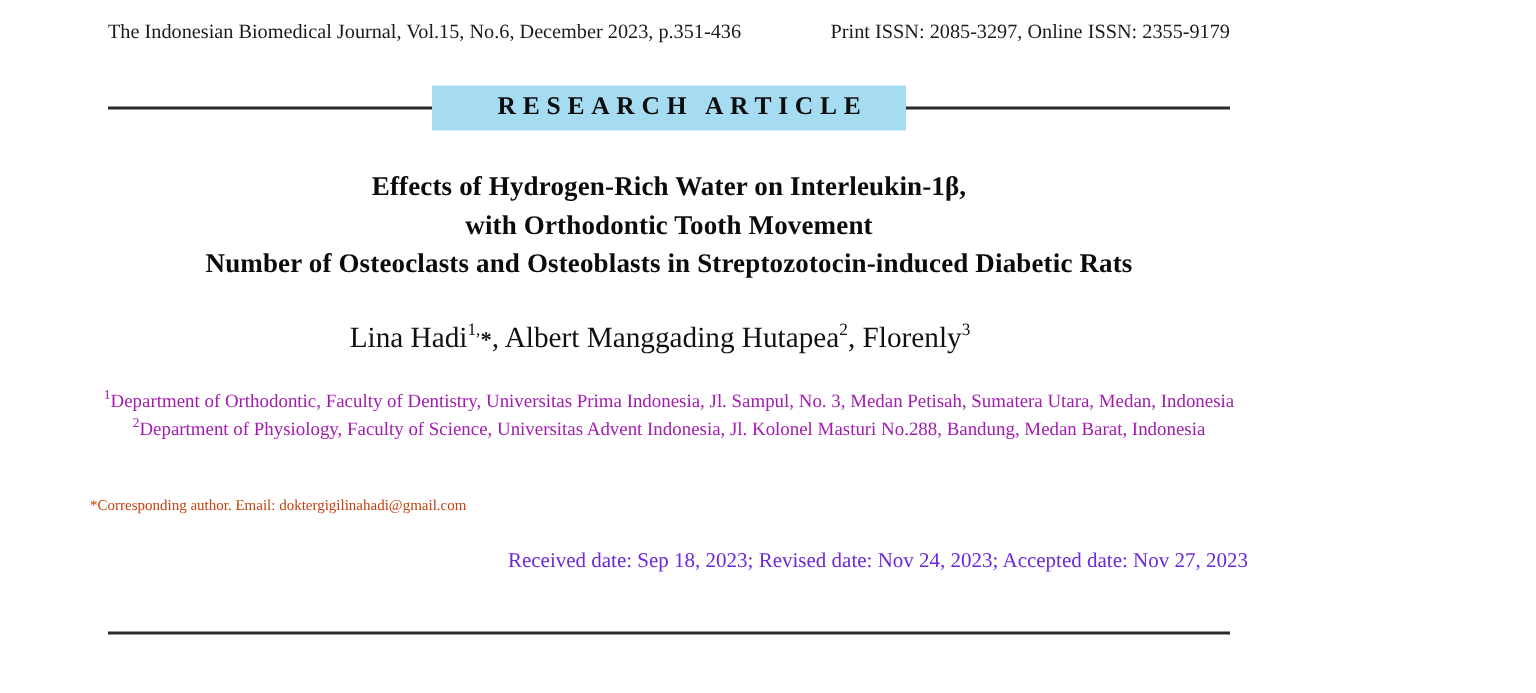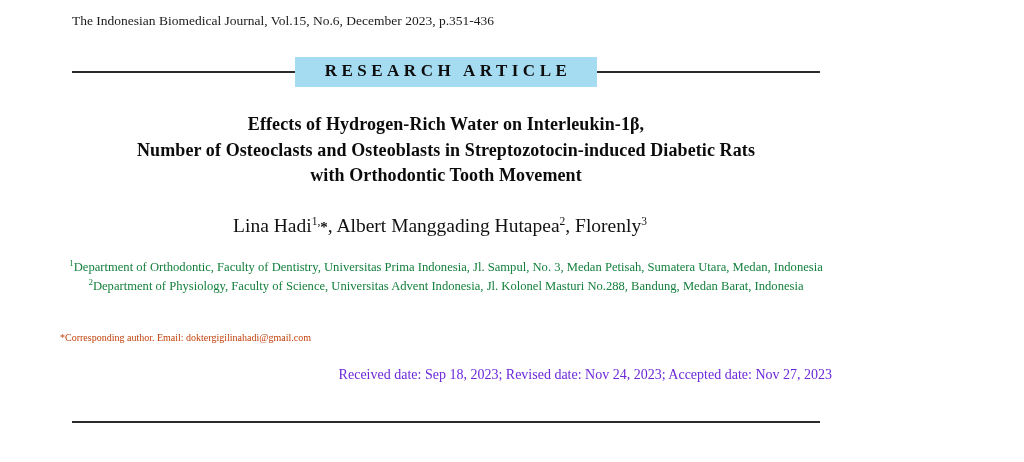--- a/index.html
+++ b/index.html
@@ -56,21 +56,21 @@
     background: #2b2b2b;
   }
   .banner-label {
     flex: 0 0 auto;
     background: #a6dcf2;
     color: #0d0d0d;
     font-family: "Liberation Serif", serif;
     font-size: 17px;
     font-weight: 700;
     letter-spacing: 4.5px;
-    padding: 5px 26px 6px 30px;
+    padding: 5px 26px 6px 44px;
     line-height: 1.1;
     white-space: nowrap;
   }
 
   
   .title {
     position: absolute;
     top: 112px;
     left: 60px;
     right: 60px;
@@ -104,21 +104,21 @@
 
   
   .affiliations {
     position: absolute;
     top: 258px;
     left: 40px;
     right: 40px;
     text-align: center;
     font-size: 12.6px;
     line-height: 1.52;
-    color: #15803d;
+    color: #a21caf;
   }
   .affiliations .aff sup {
     font-size: 9px;
     vertical-align: super;
     line-height: 0;
   }
 
   
   .corresponding {
     position: absolute;
@@ -150,32 +150,33 @@
     background: #2b2b2b;
   }
 </style>
 </head>
 <body>
 
 <div class="page">
 
   <div class="running-head">
     <span class="left">The Indonesian Biomedical Journal, Vol.15, No.6, December 2023, p.351-436</span>
+    <span class="right">Print ISSN: 2085-3297, Online ISSN: 2355-9179</span>
   </div>
 
   <div class="banner-row">
     <span class="rule"></span>
     <span class="banner-label">RESEARCH ARTICLE</span>
     <span class="rule"></span>
   </div>
 
   <div class="title">
     <div>Effects of Hydrogen-Rich Water on Interleukin-1β,</div>
+    <div>with Orthodontic Tooth Movement</div>
     <div>Number of Osteoclasts and Osteoblasts in Streptozotocin-induced Diabetic Rats</div>
-    <div>with Orthodontic Tooth Movement</div>
   </div>
 
   <div class="authors">
     <span>Lina Hadi</span><sup>1,</sup><span class="star">*</span><span>, </span><span>Albert Manggading Hutapea</span><sup>2</sup><span>, </span><span>Florenly</span><sup>3</sup>
   </div>
 
   <div class="affiliations">
     <div class="aff"><sup>1</sup><span>Department of Orthodontic, Faculty of Dentistry, Universitas Prima Indonesia, Jl. Sampul, No. 3, Medan Petisah, Sumatera Utara, Medan, Indonesia</span></div>
     <div class="aff"><sup>2</sup><span>Department of Physiology, Faculty of Science, Universitas Advent Indonesia, Jl. Kolonel Masturi No.288, Bandung, Medan Barat, Indonesia</span></div>
   </div>

